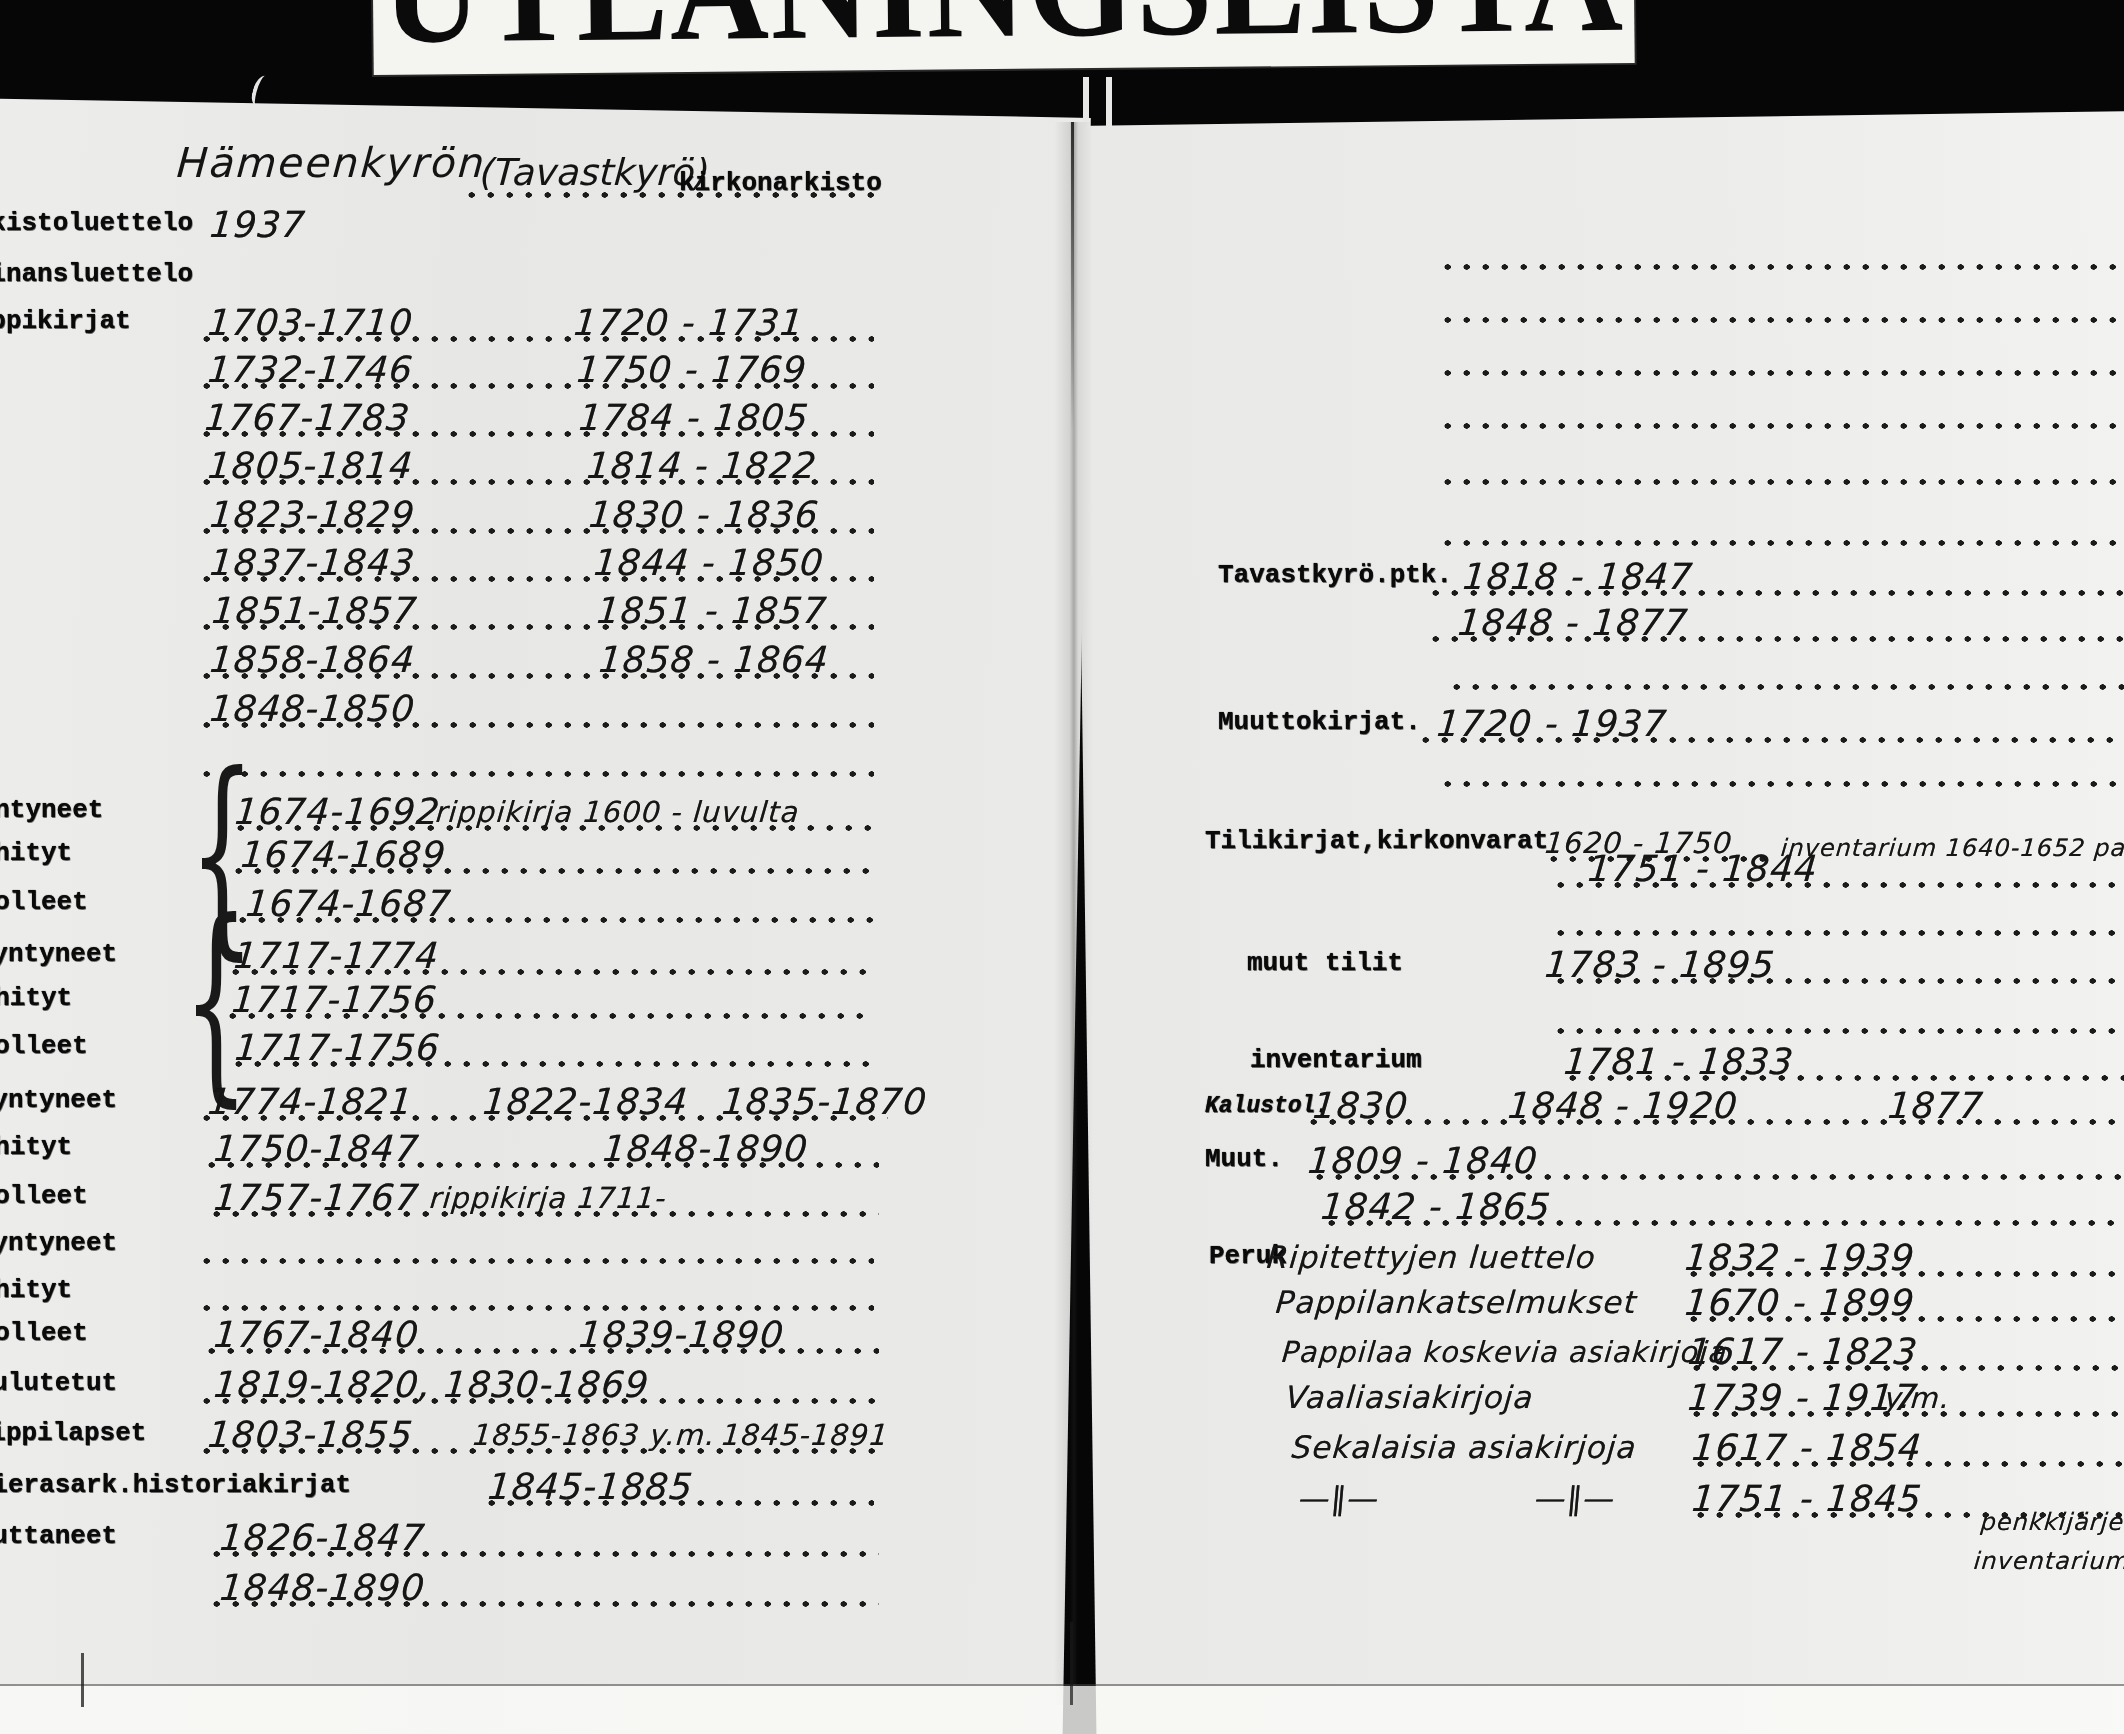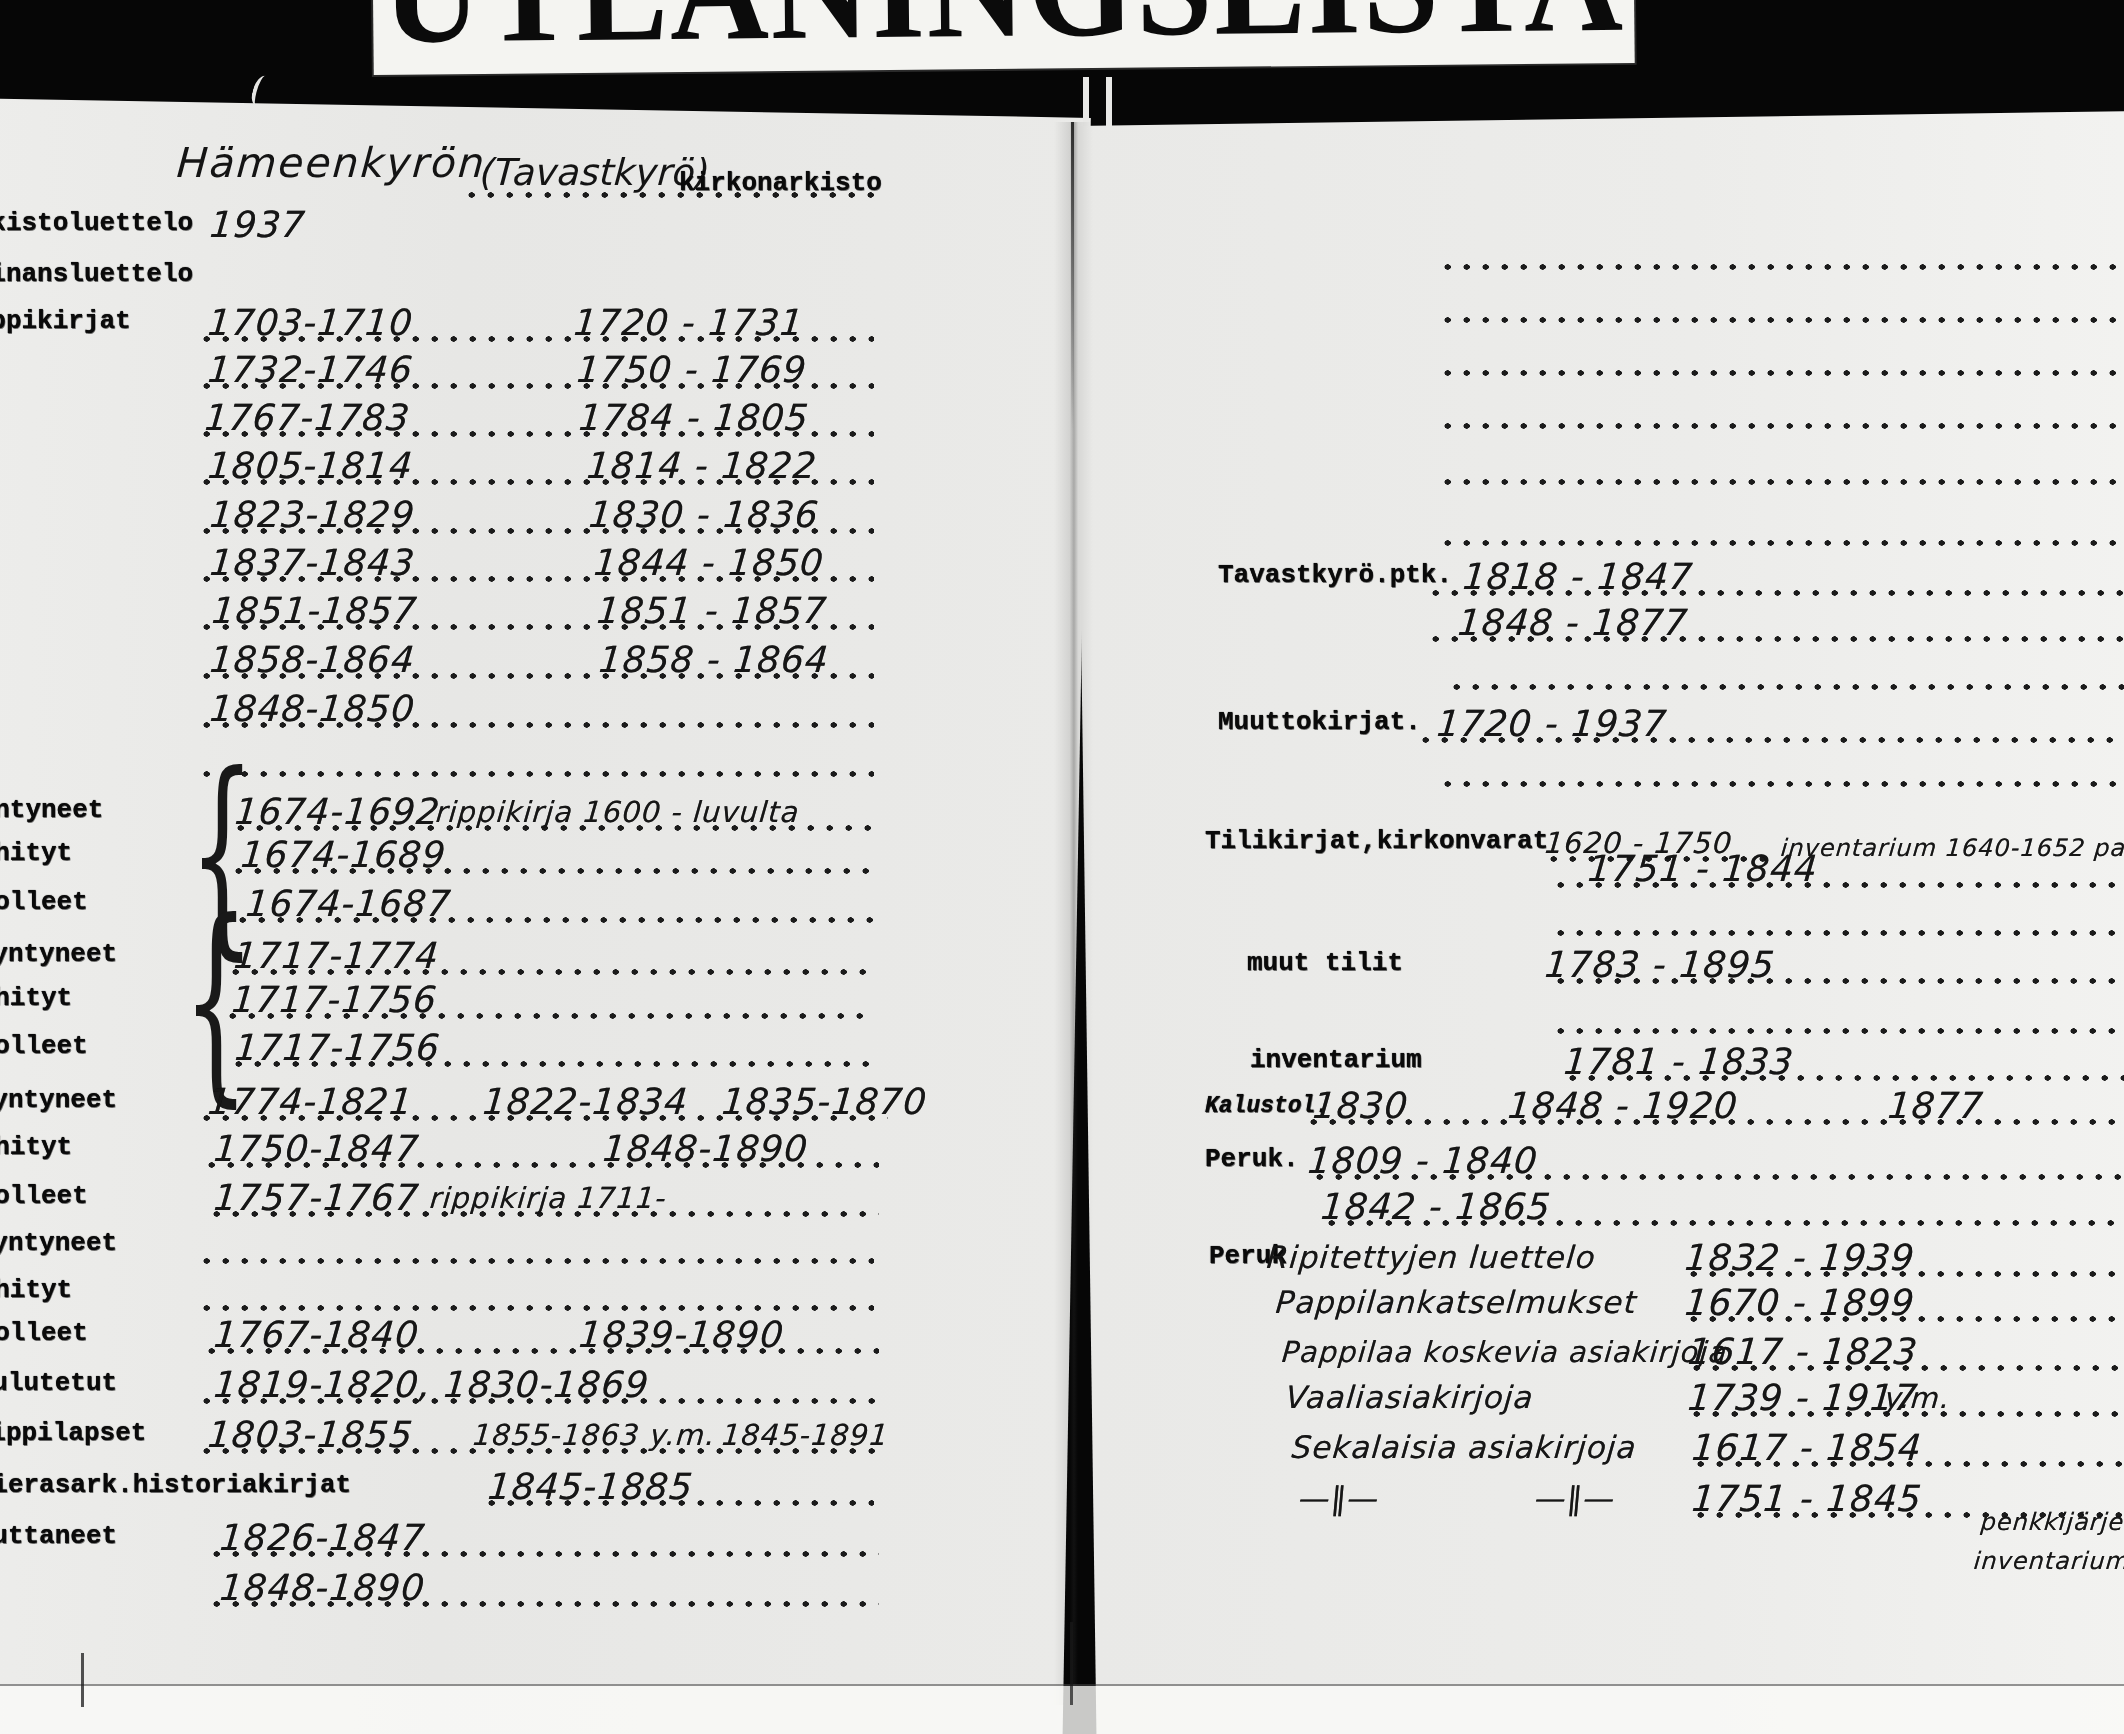--- a/index.html
+++ b/index.html
@@ -285,21 +285,21 @@
   </div>
   <div class="row" style="top:1081px;">
     <span class="dots" style="left:1305px;width:819px;"></span>
     <span class="tp sm" style="left:1205px;">Kalustol.</span>
     <span class="hw" style="left:1313px;">1830</span>
     <span class="hw" style="left:1508px;">1848 - 1920</span>
     <span class="hw" style="left:1888px;">1877</span>
   </div>
   <div class="row" style="top:1136px;">
     <span class="dots" style="left:1311px;width:813px;"></span>
-    <span class="tp" style="left:1205px;">Peruk.</span>
+    <span class="tp" style="left:1205px;">Muut.</span>
     <span class="hw" style="left:1308px;">1809 - 1840</span>
   </div>
   <div class="row" style="top:1182px;">
     <span class="dots" style="left:1323px;width:801px;"></span>
     <span class="hw" style="left:1321px;">1842 - 1865</span>
   </div>
   <div class="row" style="top:1233px;">
     <span class="dots" style="left:1685px;width:439px;"></span>
     <span class="tp" style="left:1209px;">Peruk</span>
     <span class="hw lab" style="left:1267px;">Ripitettyjen luettelo</span>

